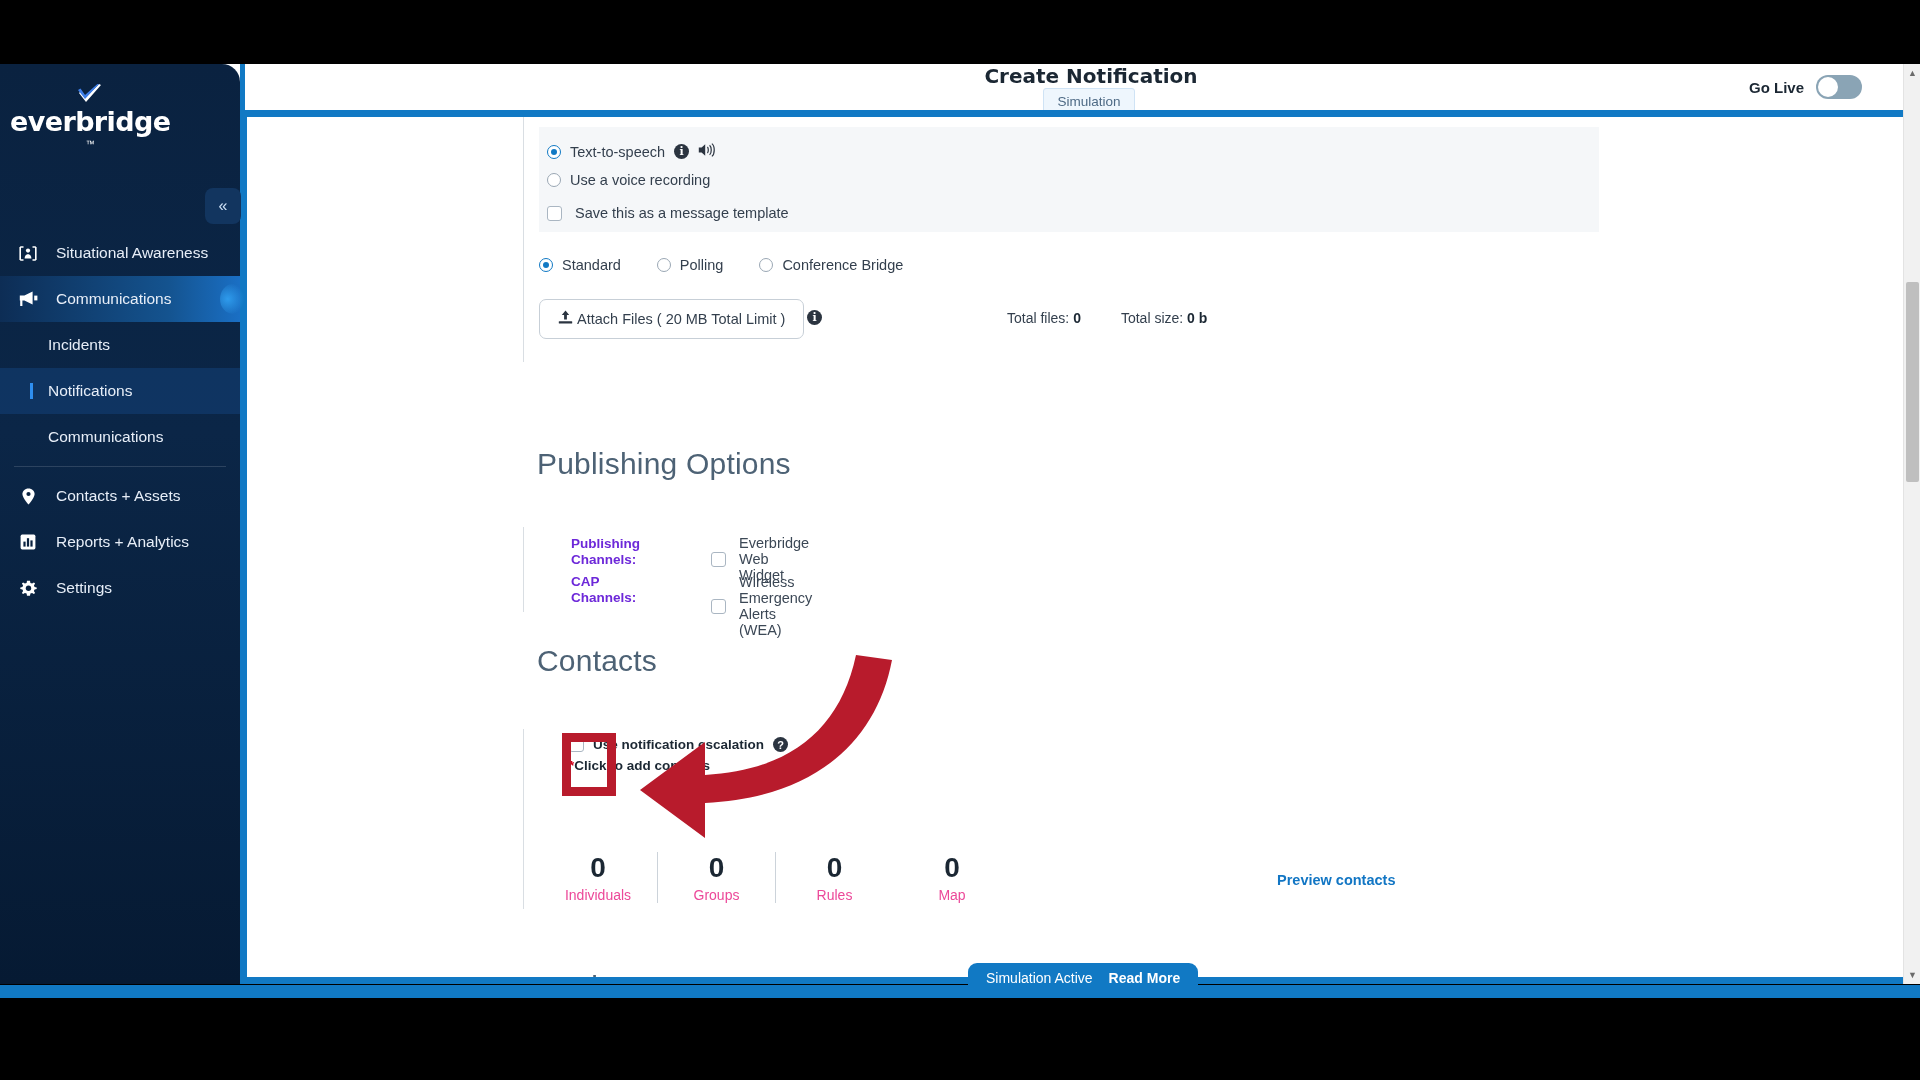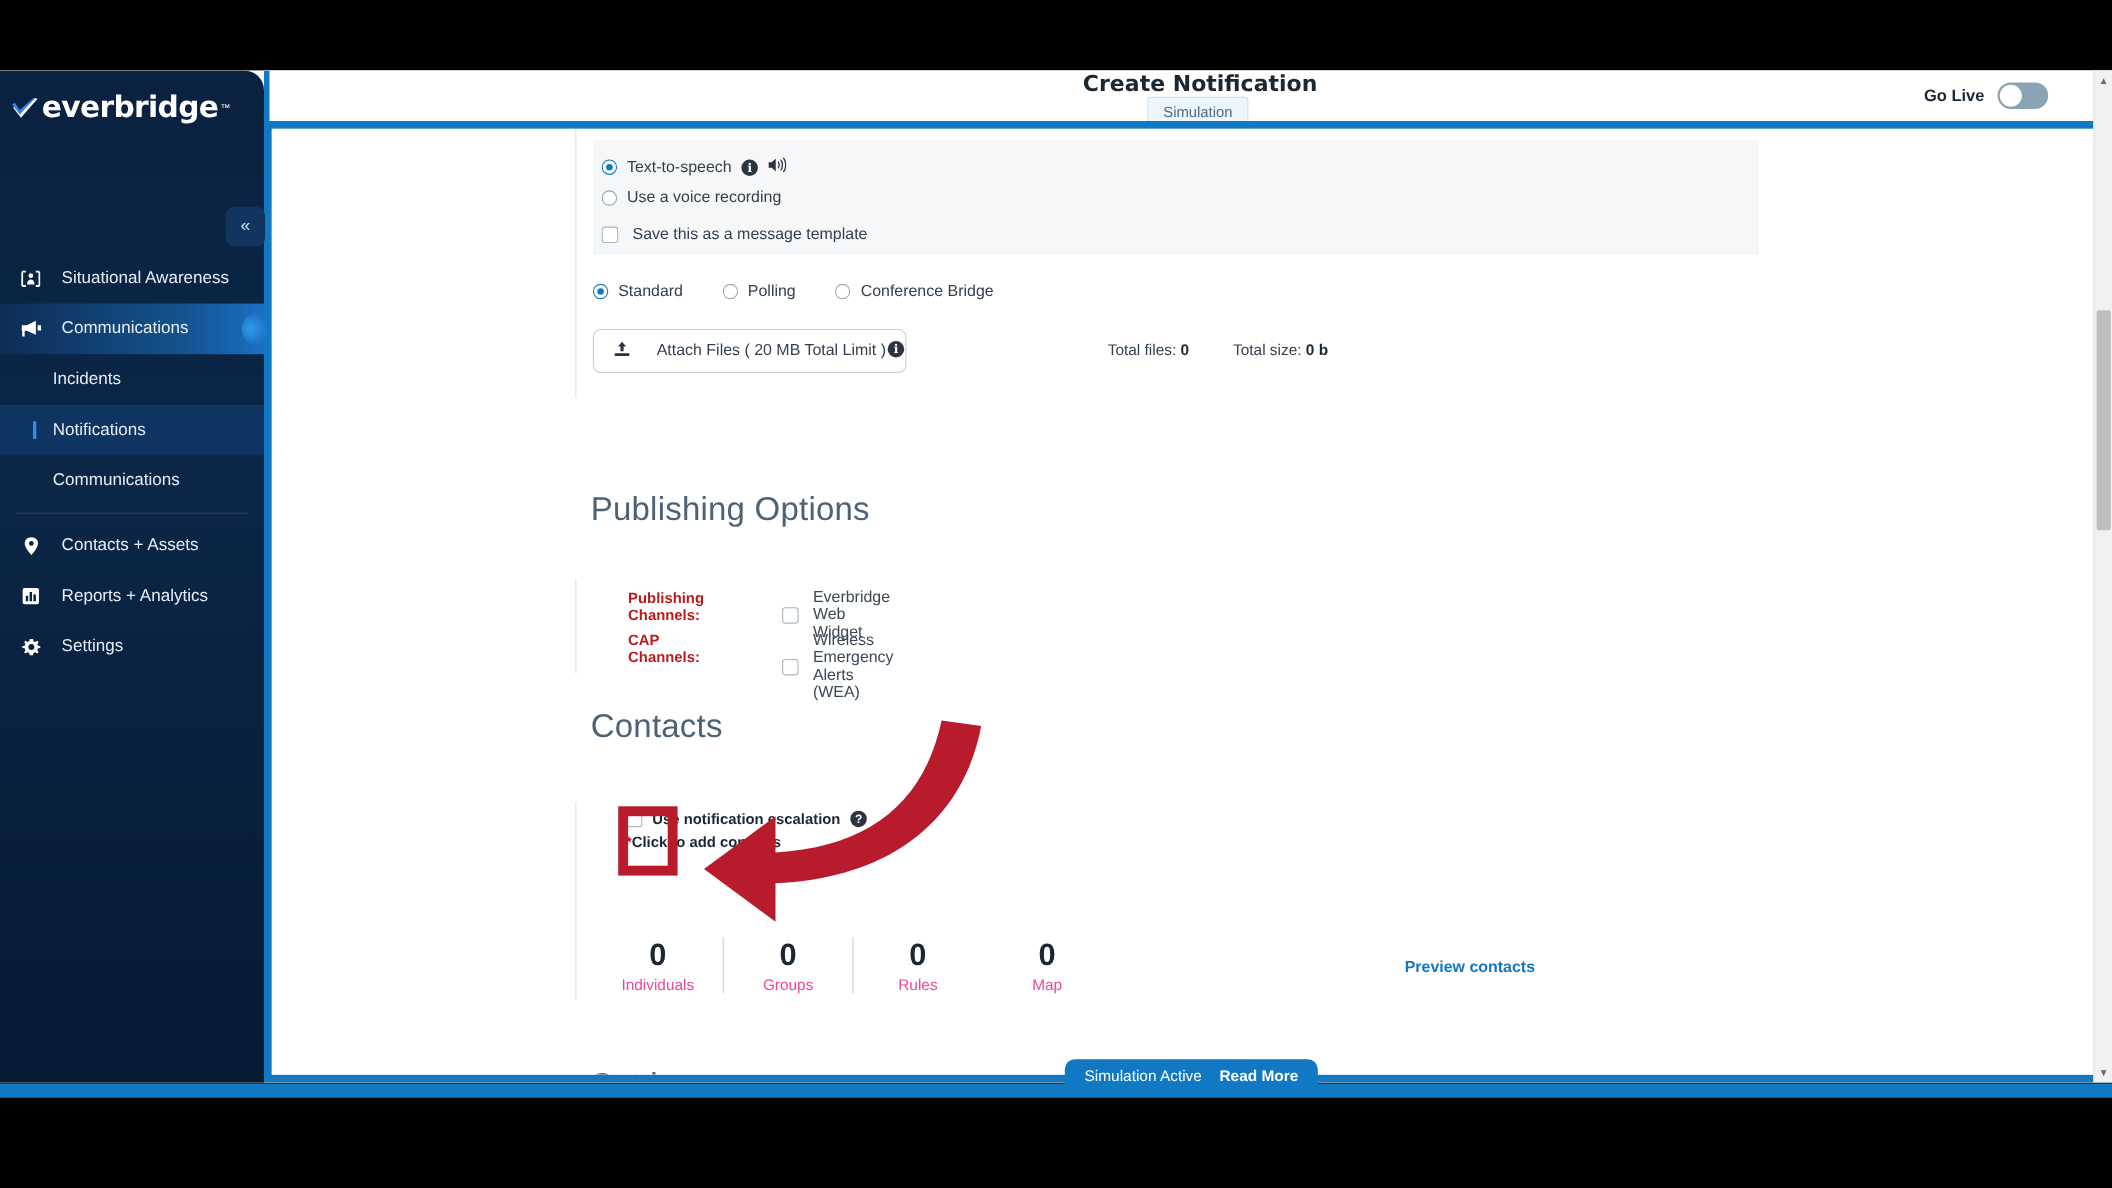--- a/index.html
+++ b/index.html
@@ -21,21 +21,21 @@
   
   #sidebar {
     position: absolute; left: 0; top: 0;
     width: 240px; height: 920px;
     background: linear-gradient(180deg, #0a2240 0%, #0b2647 40%, #061a33 100%);
     border-top-right-radius: 18px;
     z-index: 20;
   }
   .logo-wrap {
     position: absolute; left: 10px; top: 18px;
-    display: flex; align-items: center; gap: 2px;
+    display: flex; align-items: center; gap: 2px; flex-direction: column;
   }
   .logo-check { width: 26px; height: 22px; position: relative; top: 2px; }
   .logo-text {
     color: #fff; font-size: 27px; font-weight: 600;
     letter-spacing: -0.6px; font-family: "DejaVu Sans", sans-serif;
   }
   .logo-tm { color:#fff; font-size:9px; vertical-align: super; }
 
   .collapse-btn {
     position: absolute; right: -1px; top: 124px;
@@ -147,40 +147,40 @@
     font-size:11px; font-weight:700; display:inline-flex; align-items:center;
     justify-content:center; font-family:"DejaVu Serif", serif;
   }
 
   
   .delivery-row {
     position:absolute; left:292px; top:140px; display:flex; gap:36px; align-items:center;
   }
   .attach-btn {
     position:absolute; left:292px; top:182px;
-    display:flex; align-items:center; gap:24px;
+    display:flex; align-items:center; gap:4px;
     height: 40px; padding: 0 18px; border:1px solid #c7cfd7; border-radius:7px;
     font-size:14.5px; color:#333f4d; background:#fff; cursor:pointer;
   }
   .attach-info { position:absolute; left:560px; top:193px; }
   .totals {
     position:absolute; left: 760px; top: 193px;
     display:flex; gap:40px; font-size:14px; color:#333f4d;
   }
   .totals b { color:#1b2733; }
 
   
   .sec-h {
     position:absolute; font-size:30px; font-weight:400; color:#4d6275;
     font-family:"Liberation Sans", sans-serif; letter-spacing:0.2px;
   }
 
   
   .pub-block { position:absolute; left:292px; top: 419px; font-size:14px; }
-  .pub-label { color:#b91c1c; font-weight:700; font-size:13.5px; line-height:1.15; }
+  .pub-label { color:#6d28d9; font-weight:700; font-size:13.5px; line-height:1.15; }
   .pub-opt { color:#3c4856; font-size:14.5px; }
 
   
   .contacts-block { position:absolute; left:292px; top:620px; }
   .esc-row { display:flex; align-items:center; gap:9px; font-size:13.5px; color:#1b2733; font-weight:700; }
   .ico-help {
     width:15px; height:15px; border-radius:50%; background:#2b3440; color:#fff;
     font-size:11px; font-weight:700; display:inline-flex; align-items:center; justify-content:center;
   }
   .click-add { margin-top:6px; font-size:13.5px; color:#1b2733; font-weight:700; }

